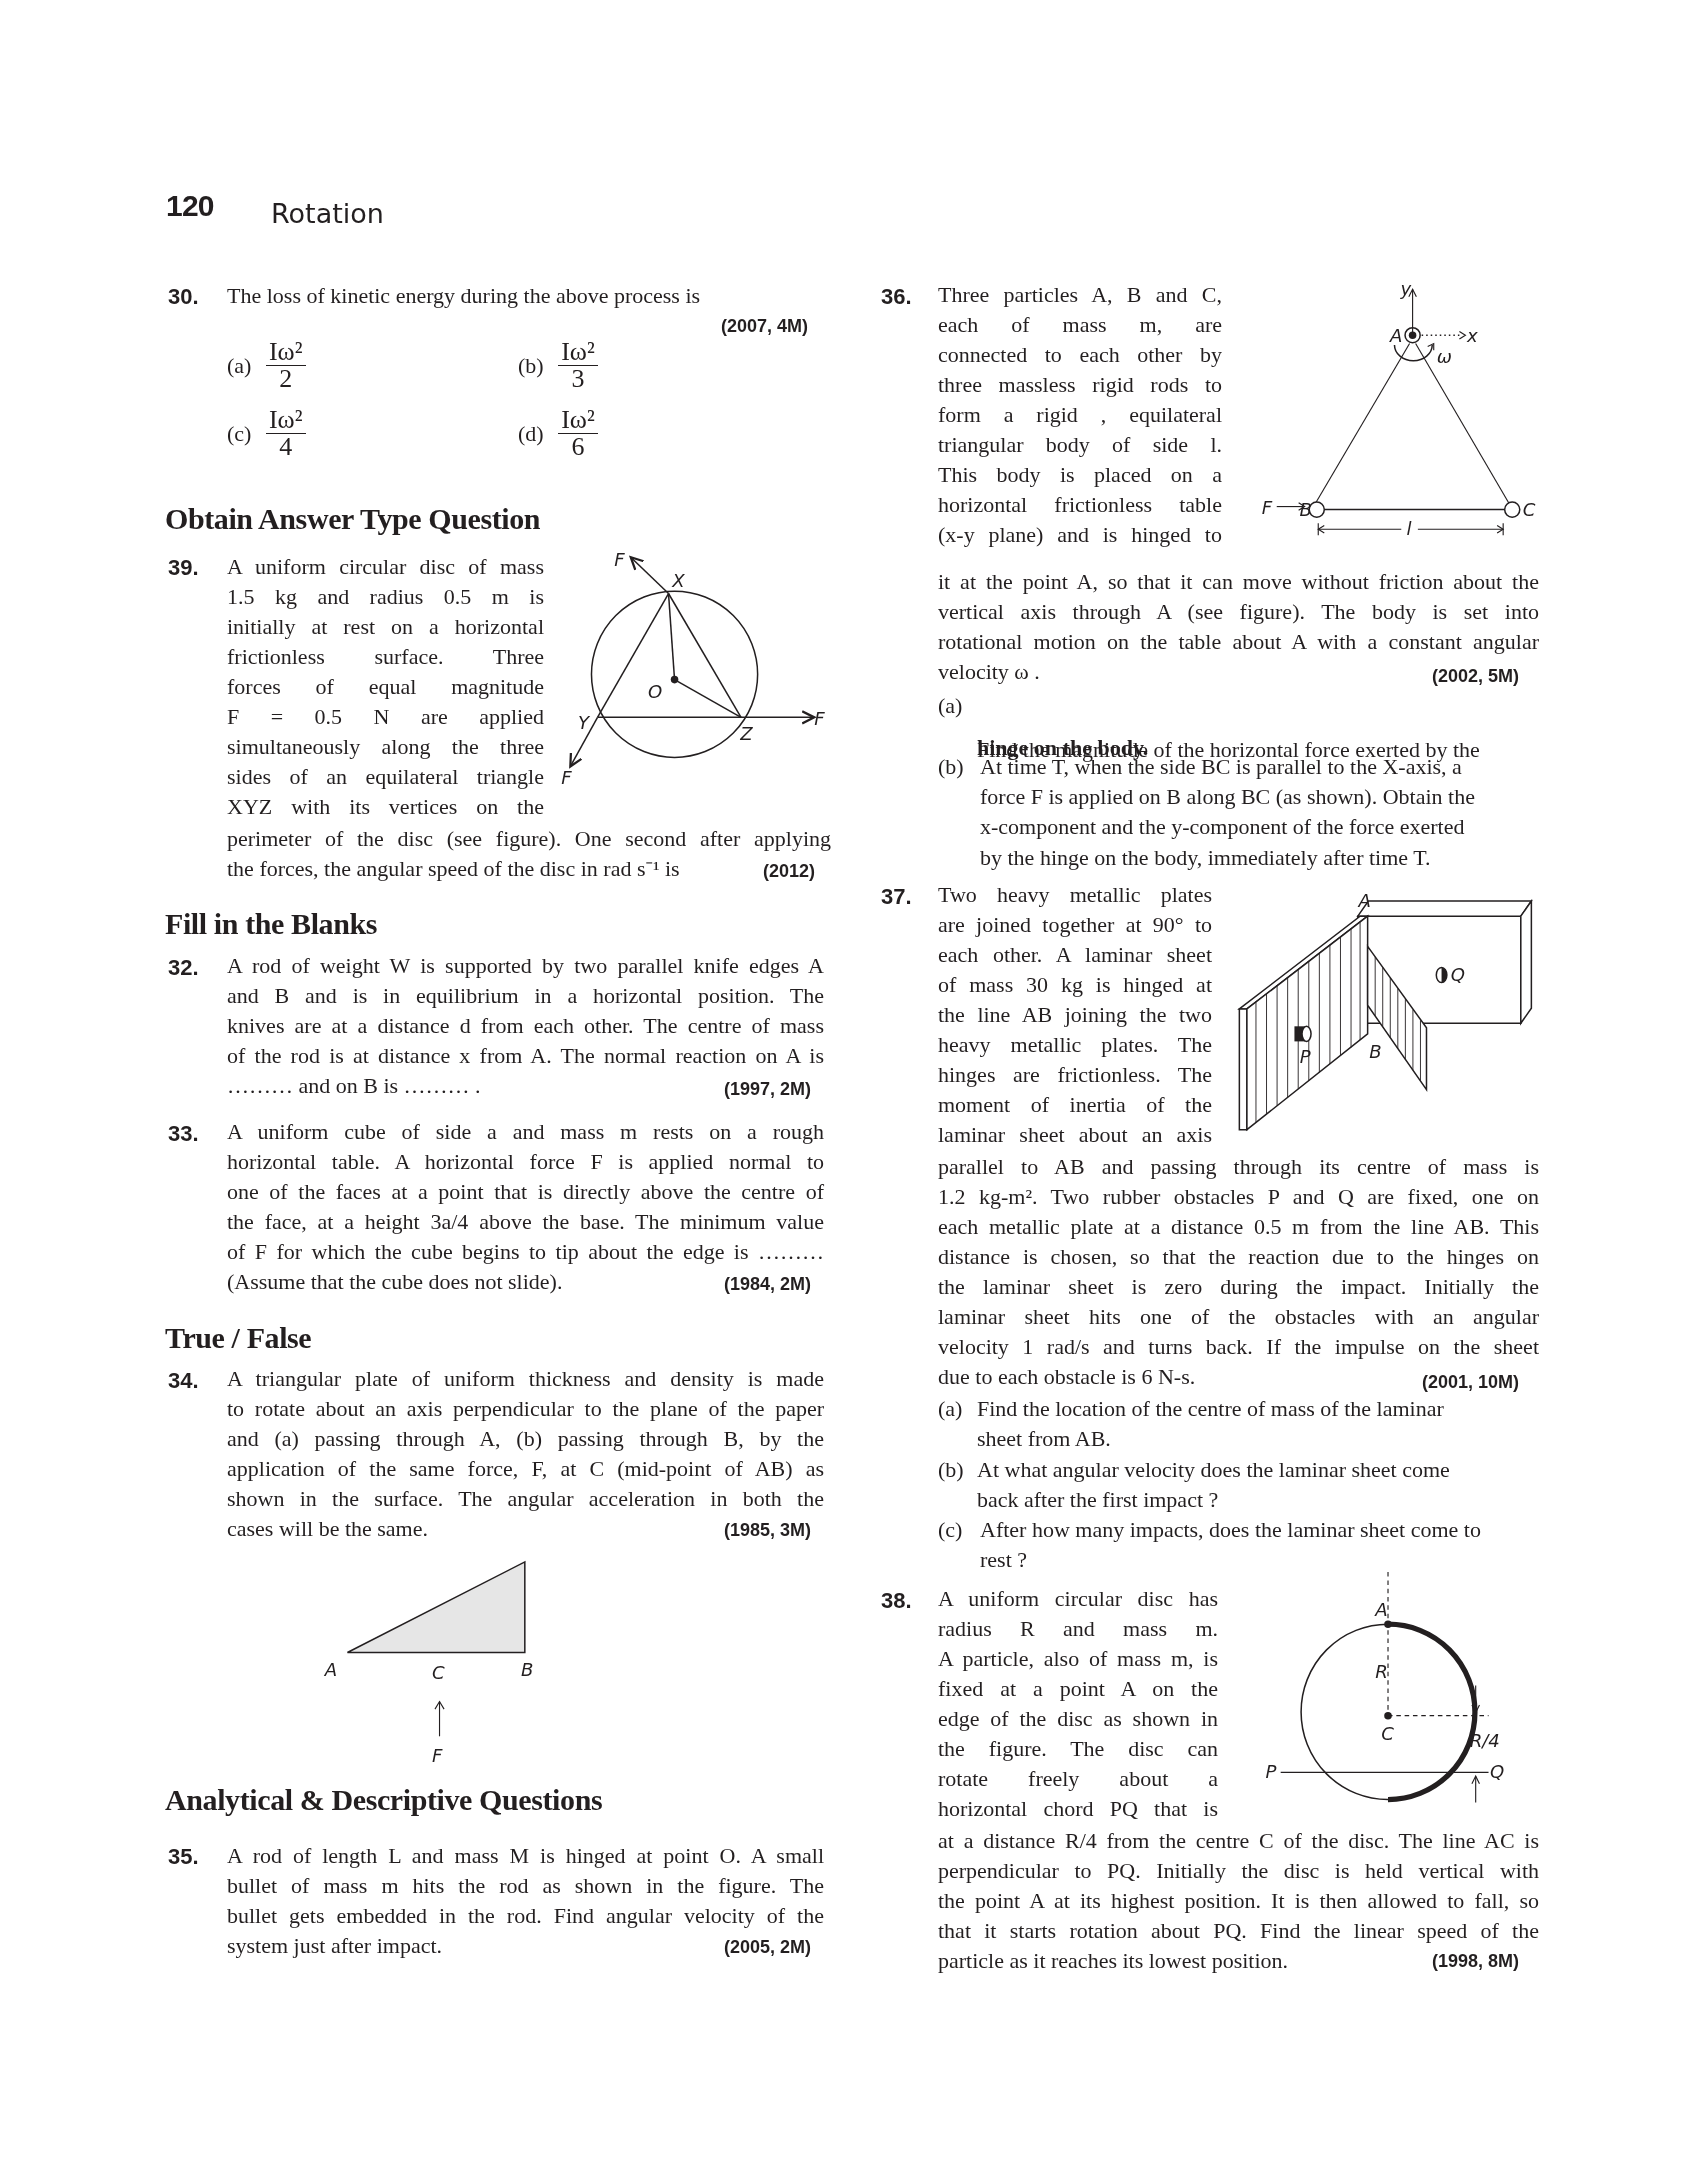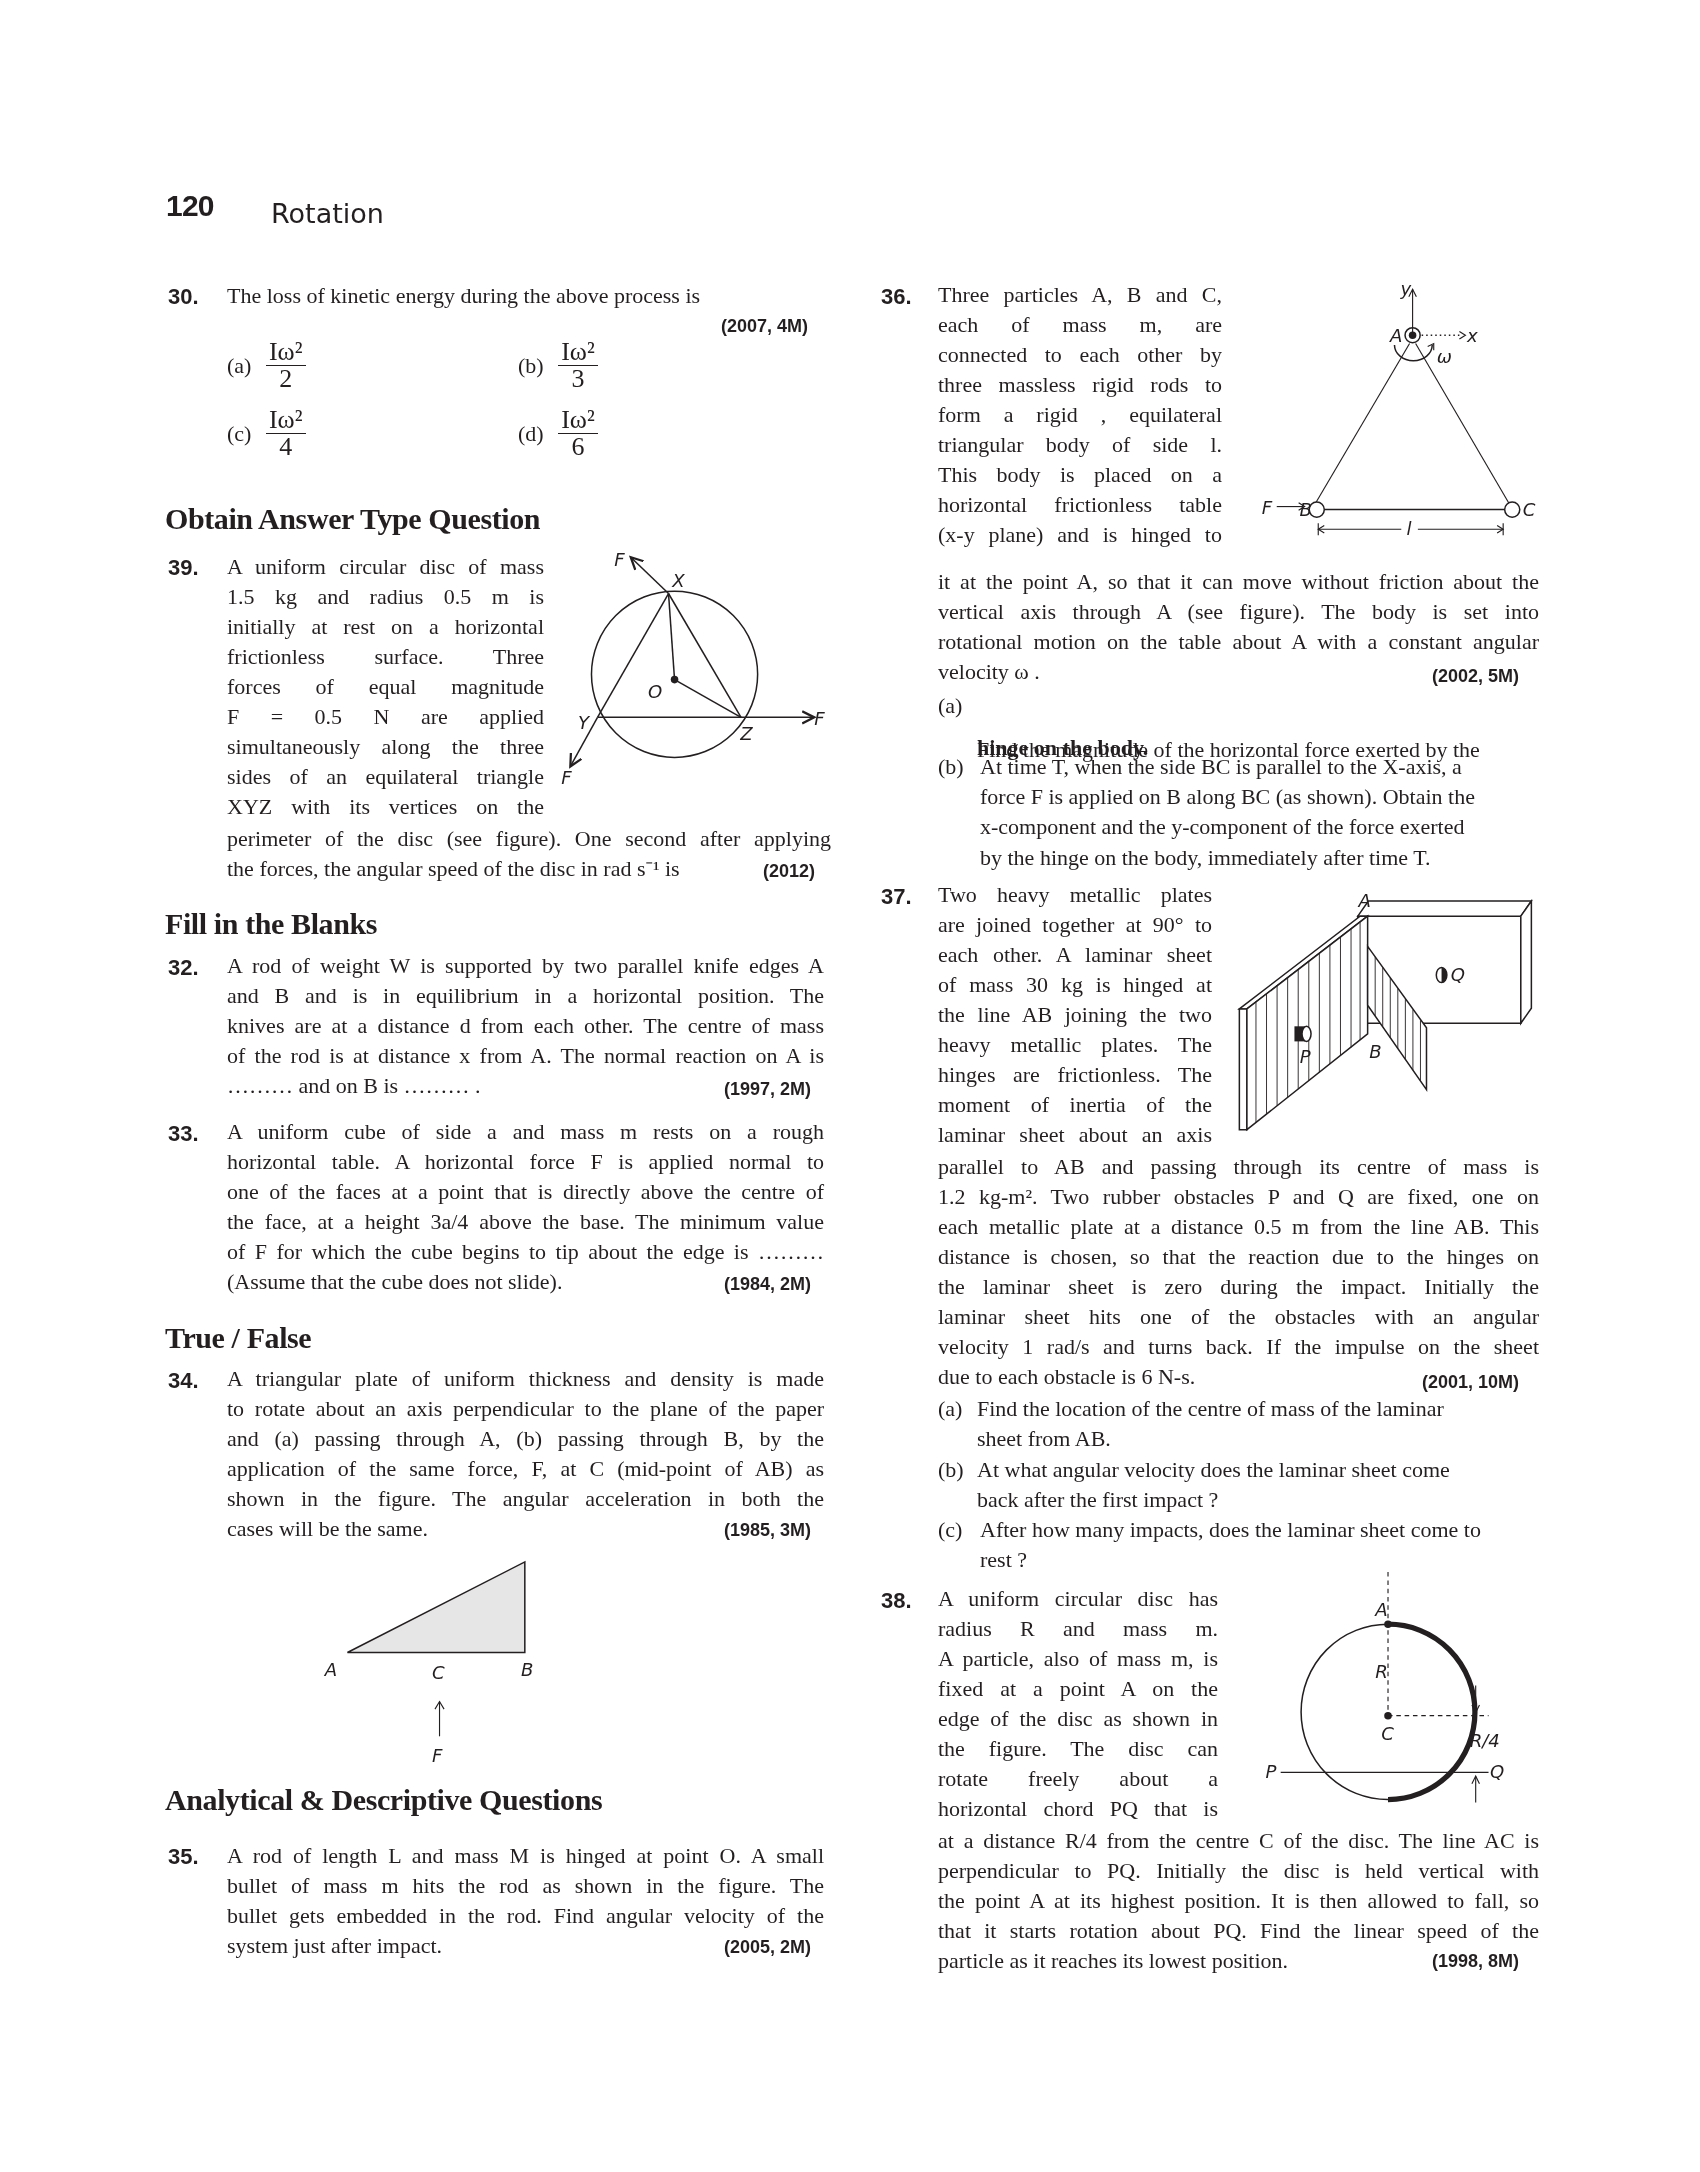--- a/index.html
+++ b/index.html
@@ -118,21 +118,21 @@
 <div class="tag" style="left:724px;top:1274px;">(1984, 2M)</div>
 
 <div class="abs sec-h" style="left:165px;top:1321px;">True / False</div>
 
 <div class="qnum" style="left:168px;top:1368px;">34.</div>
 <div class="qtext" style="left:227px;top:1364px;width:597px;">
   <span class="line">A triangular plate of uniform thickness and density is made</span>
   <span class="line">to rotate about an axis perpendicular to the plane of the paper</span>
   <span class="line">and (a) passing through A, (b) passing through B, by the</span>
   <span class="line">application of the same force, F, at C (mid-point of AB) as</span>
-  <span class="line">shown in the figure. The angular acceleration in both the</span>
+  <span class="line">shown in the surface. The angular acceleration in both the</span>
   <span class="line last">cases will be the same.</span>
 </div>
 <div class="tag" style="left:724px;top:1520px;">(1985, 3M)</div>
 <svg class="abs" style="left:302px;top:1534px;" width="423" height="234" viewBox="0 0 560 310">
   <polygon points="60,157 295,37 295,157" fill="#e6e6e6" stroke="#231f20" stroke-width="2"></polygon>
   <line x1="182" y1="268" x2="182" y2="222" stroke="#231f20" stroke-width="1.5"></line>
   <path d="M176,232 L182,222 L188,232" fill="none" stroke="#231f20" stroke-width="1.5"></path>
   <text x="30" y="188">A</text>
   <text x="172" y="192">C</text>
   <text x="290" y="188">B</text>

